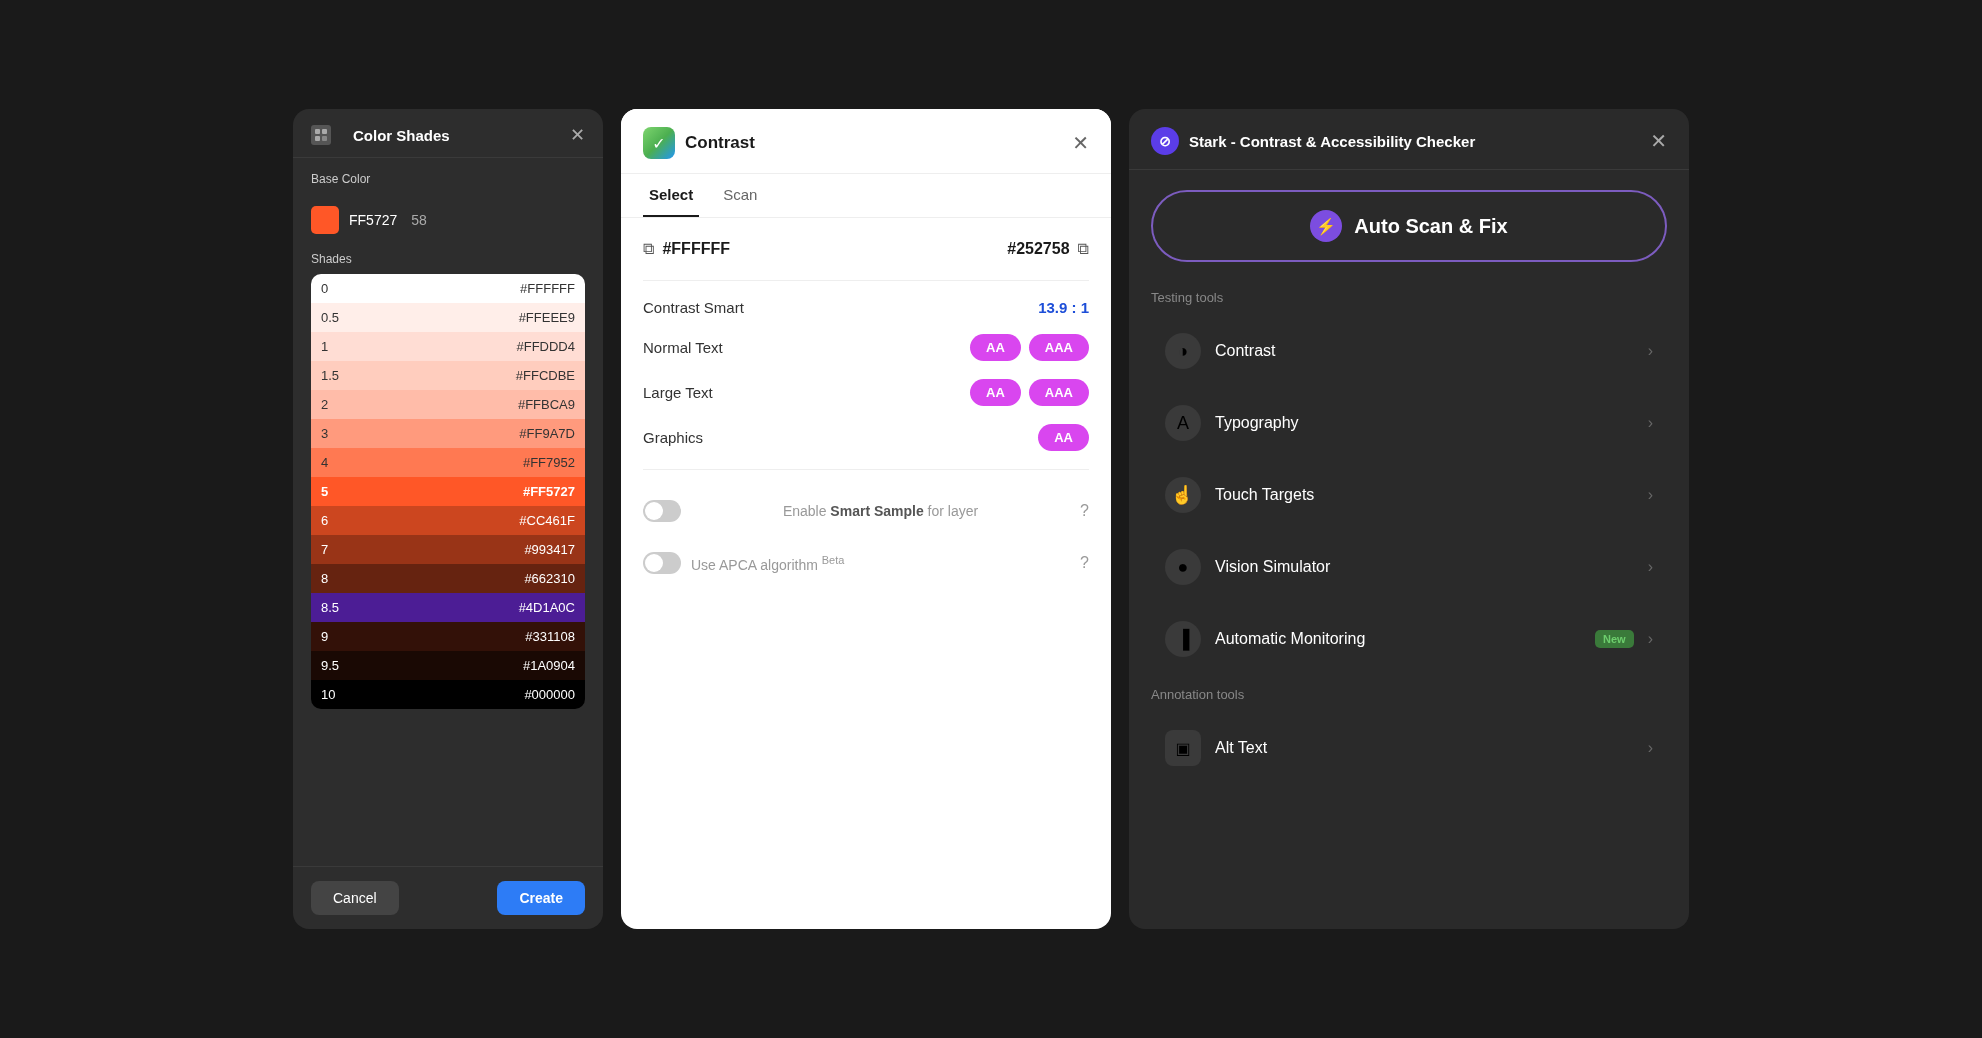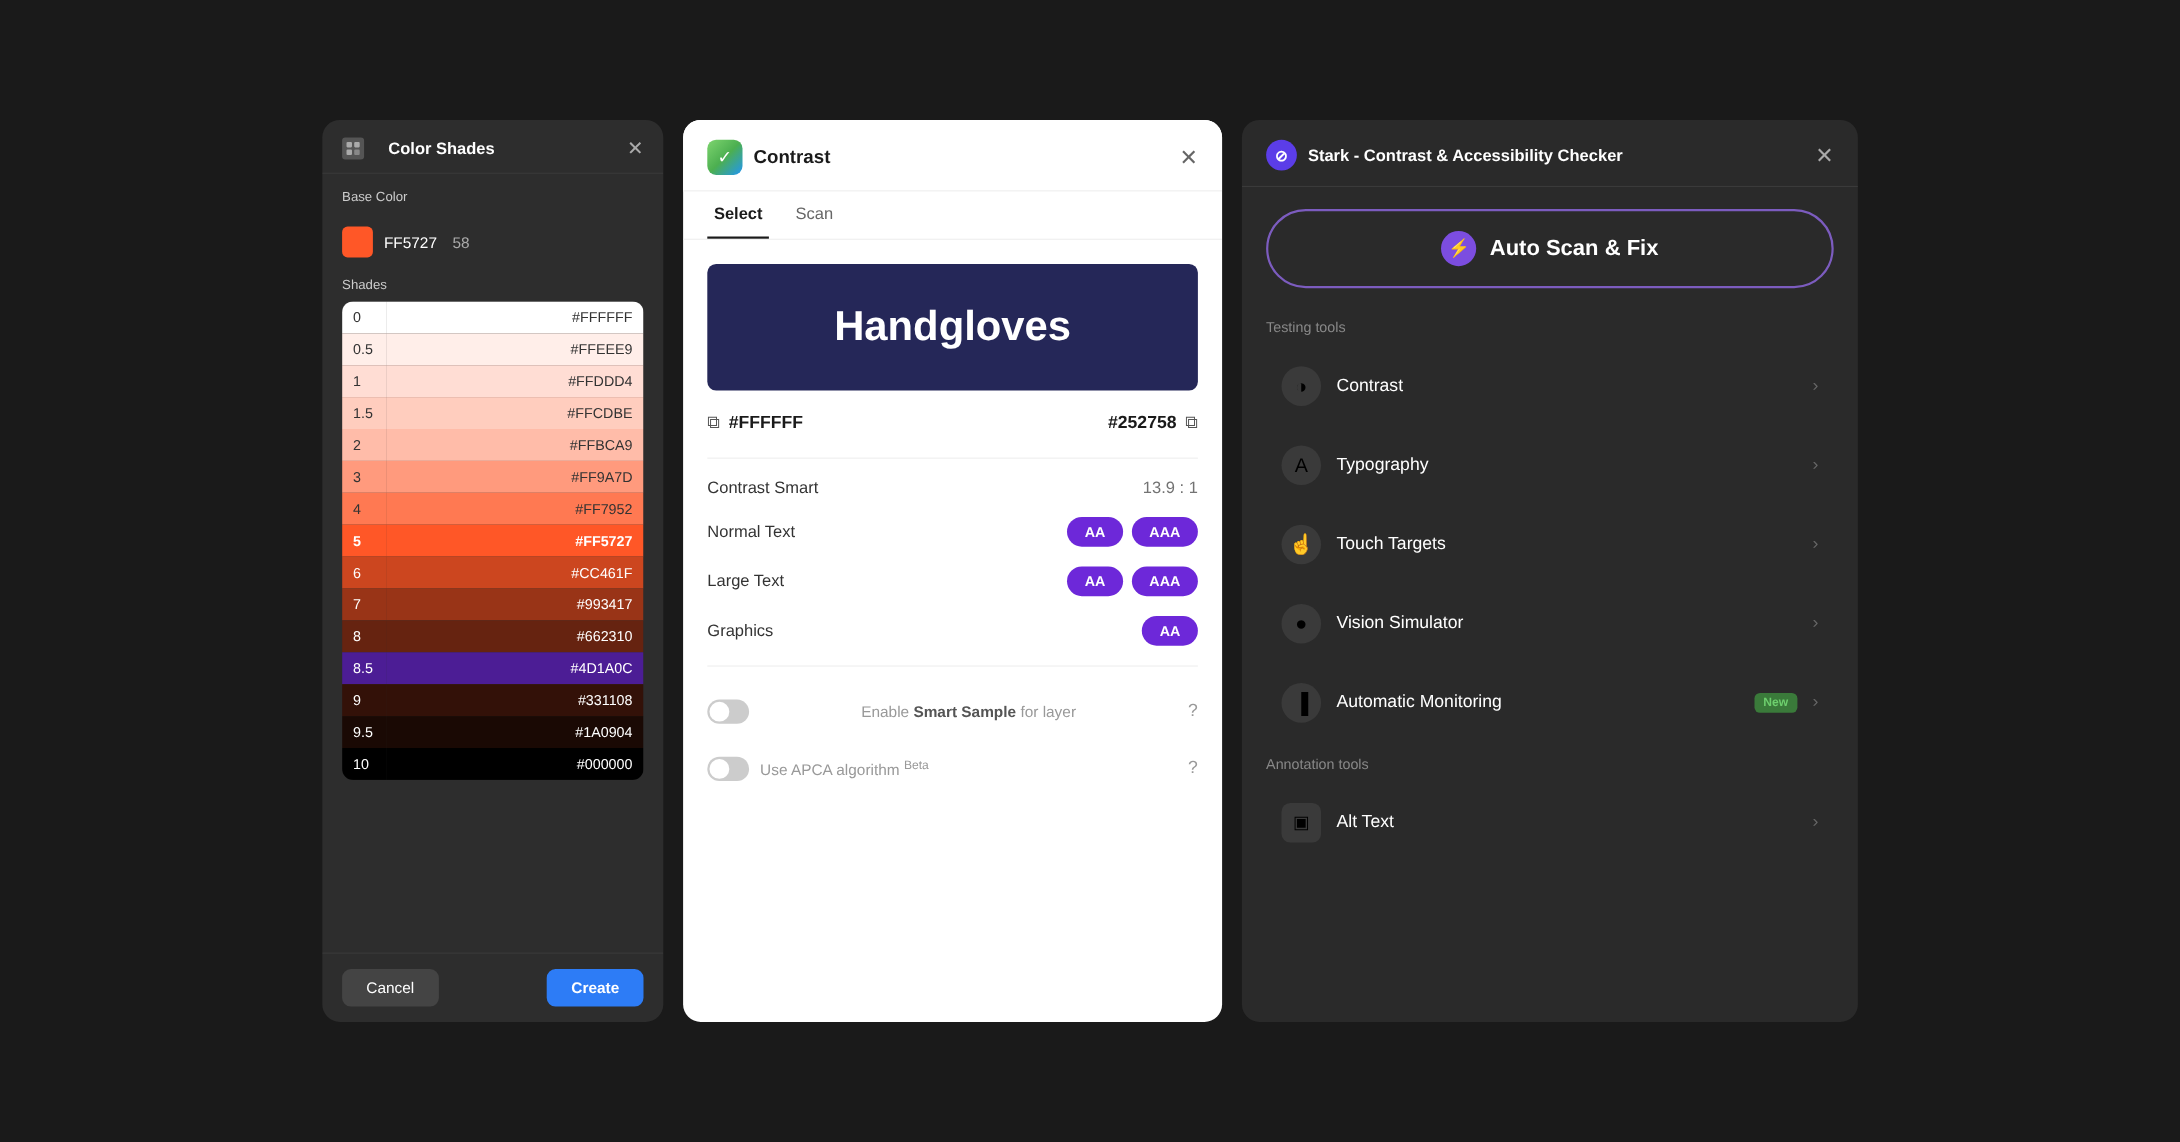--- a/index.html
+++ b/index.html
@@ -254,29 +254,29 @@
       align-items: center;
       justify-content: space-between;
       margin-bottom: 18px;
     }
     .metric-label {
       font-size: 15px;
       color: #333;
     }
     .metric-value {
       font-size: 15px;
-      color: #737373;
-      font-weight: 400;
+      color: #1d4ed8;
+      font-weight: 700;
     }
     .badges {
       display: flex;
       gap: 8px;
     }
     .badge {
-      background: #6d28d9;
+      background: #d946ef;
       color: #fff;
       border-radius: 20px;
       padding: 6px 16px;
       font-size: 13px;
       font-weight: 700;
     }
     .divider2 {
       height: 1px;
       background: #eee;
       margin: 14px 0 20px;
@@ -574,23 +574,20 @@
       <div class="contrast-icon">✓</div>
       <span class="header-title">Contrast</span>
     </div>
     <button class="contrast-close">✕</button>
   </div>
   <div class="contrast-tabs">
     <button class="contrast-tab active">Select</button>
     <button class="contrast-tab">Scan</button>
   </div>
   <div class="contrast-body">
-    <div class="preview-box">
-      <span class="preview-text">Handgloves</span>
-    </div>
     <div class="color-row">
       <div class="color-chip">
         <span class="color-copy-icon">⧉</span>
         <span class="color-hex-label">#FFFFFF</span>
       </div>
       <div class="color-chip">
         <span class="color-hex-label">#252758</span>
         <span class="color-copy-icon">⧉</span>
       </div>
     </div>

